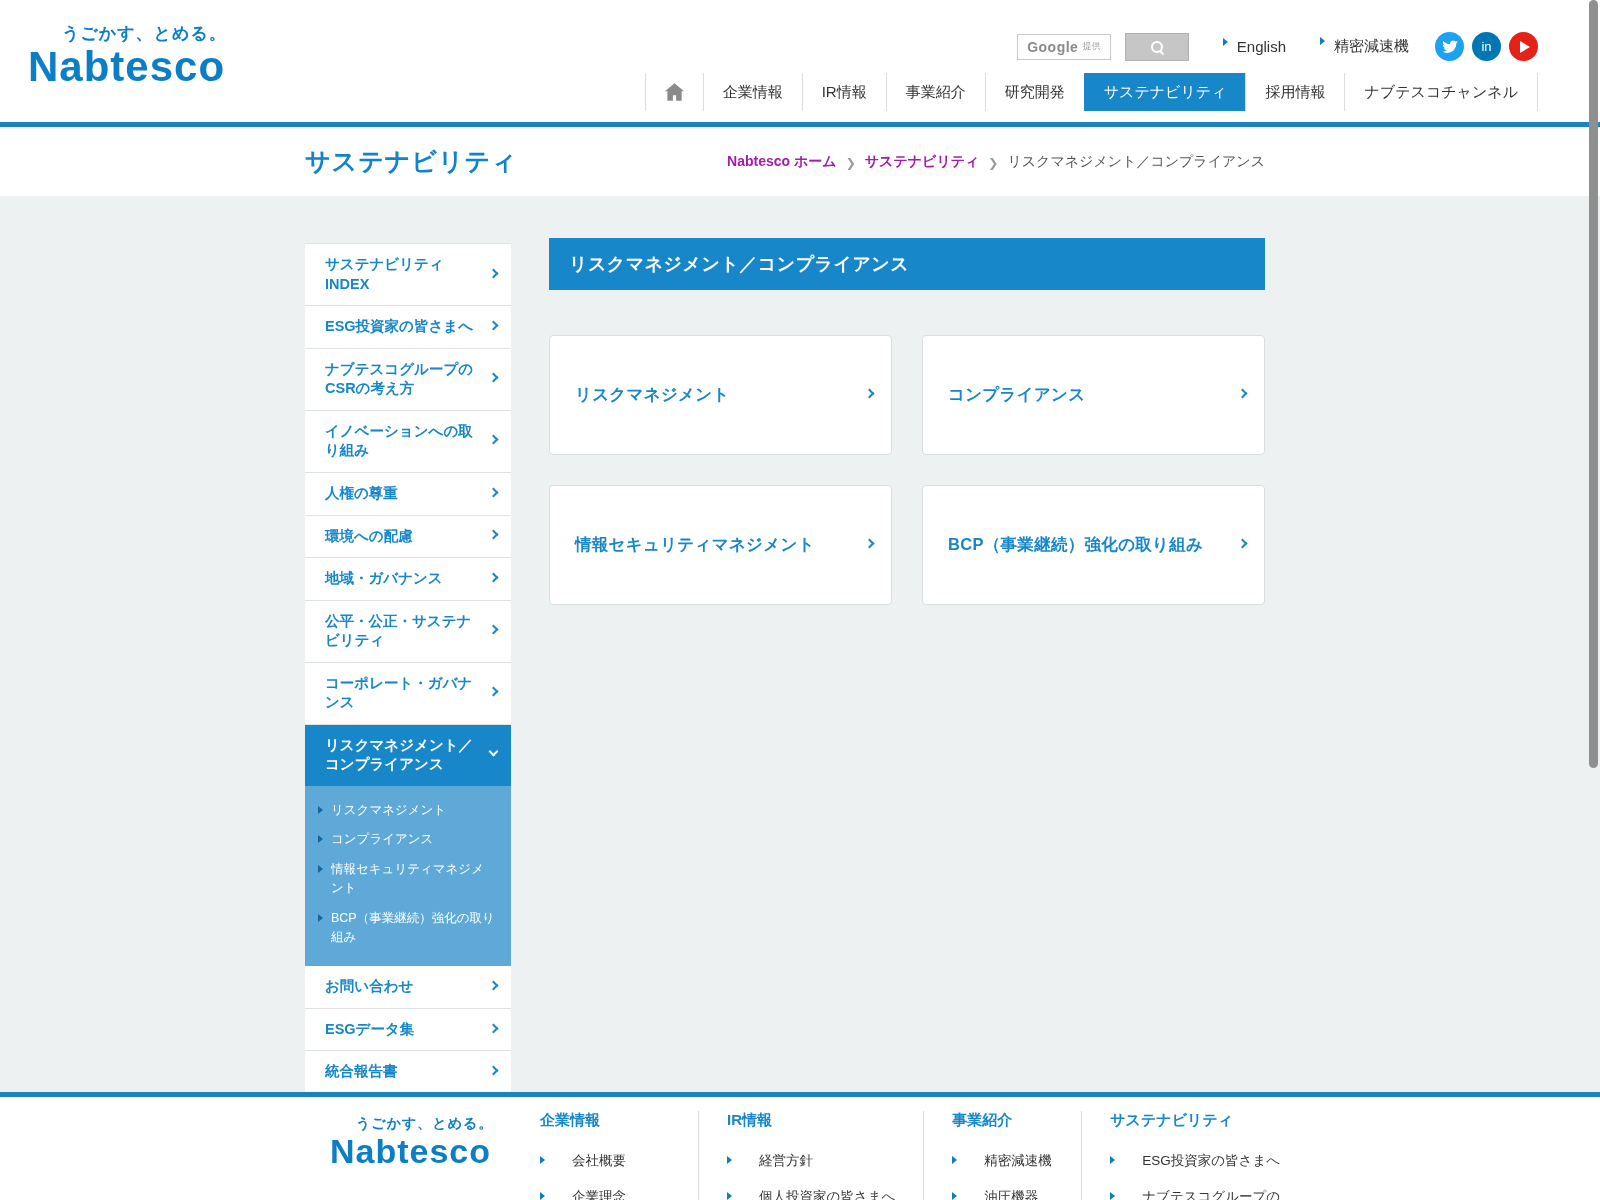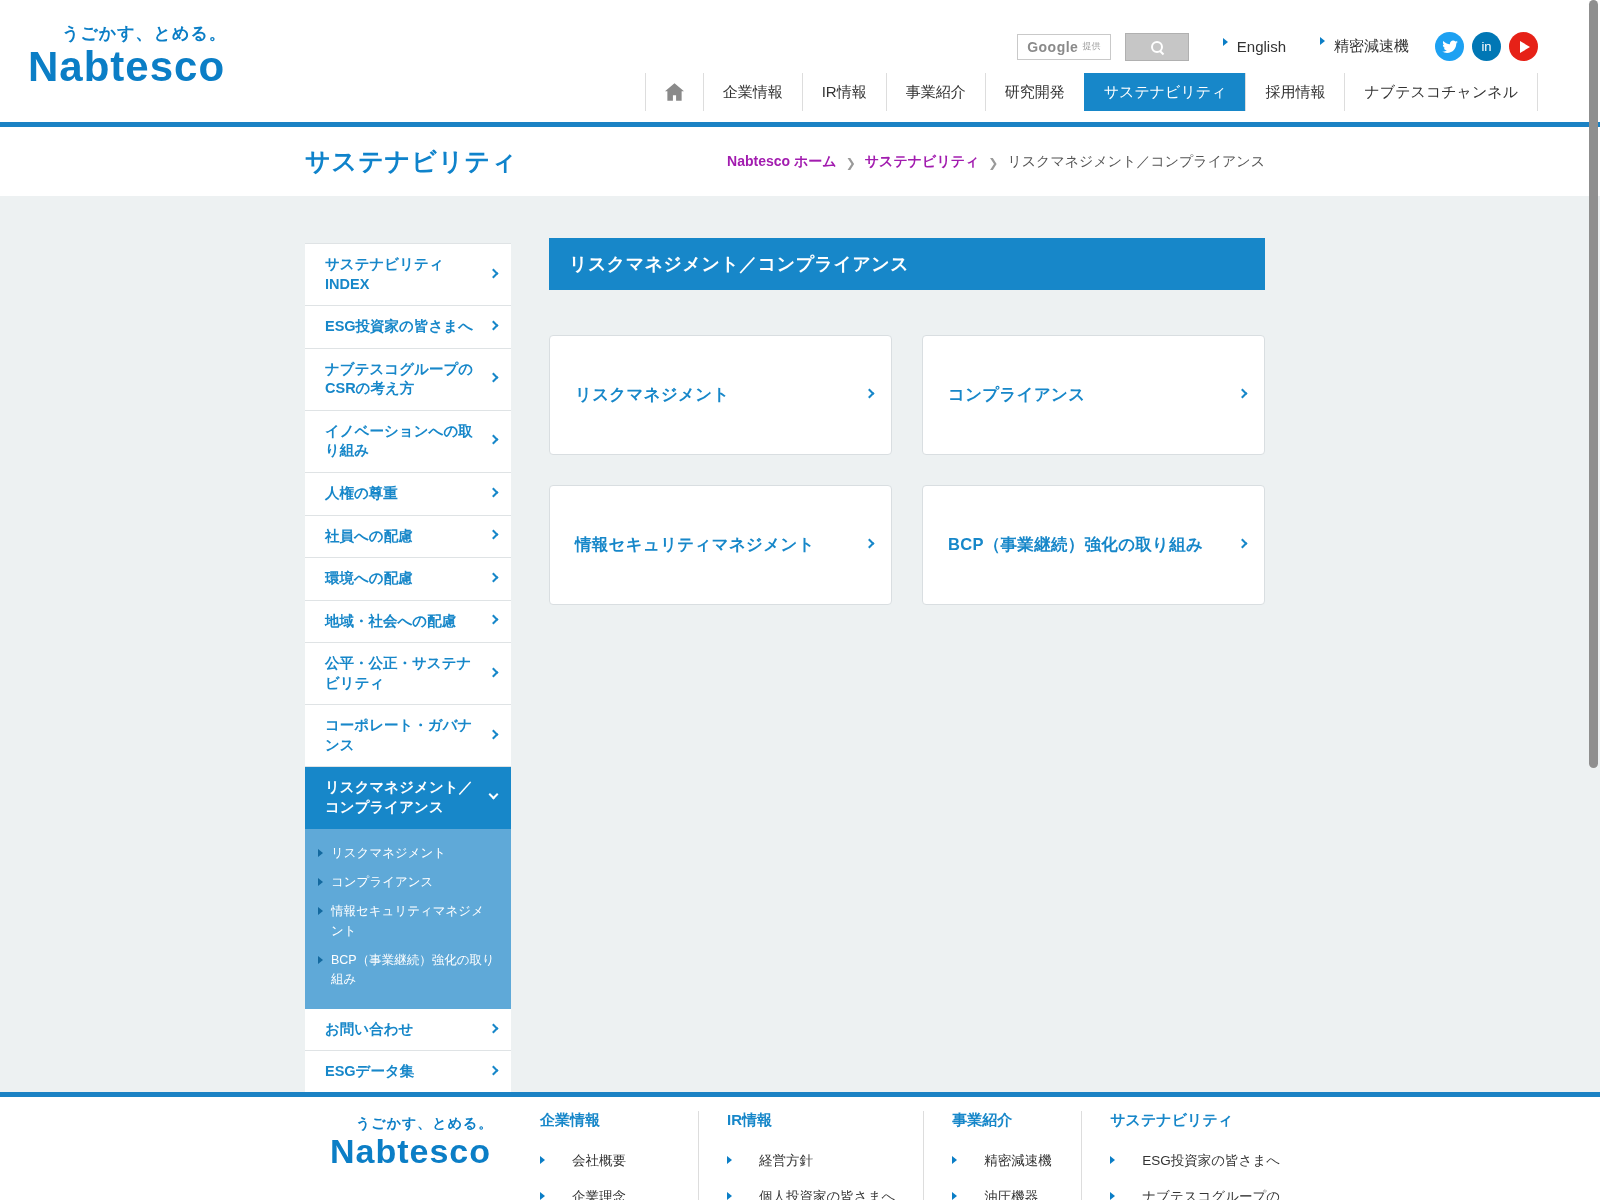--- a/index.html
+++ b/index.html
@@ -173,27 +173,24 @@
     <div class="side-item">
       <span>ナブテスコグループのCSRの考え方</span><span class="chev"></span>
     </div>
     <div class="side-item">
       <span>イノベーションへの取り組み</span><span class="chev"></span>
     </div>
     <div class="side-item">
       <span>人権の尊重</span><span class="chev"></span>
     </div>
     <div class="side-item">
-      <span>社員への配慮</span><span class="chev"></span>
-    </div>
-    <div class="side-item">
       <span>環境への配慮</span><span class="chev"></span>
     </div>
     <div class="side-item">
-      <span>地域・社会への配慮</span><span class="chev"></span>
+      <span>地域・ガバナンス</span><span class="chev"></span>
     </div>
     <div class="side-item">
       <span>公平・公正・サステナビリティ</span><span class="chev"></span>
     </div>
     <div class="side-item">
       <span>コーポレート・ガバナンス</span><span class="chev"></span>
     </div>
     <div class="side-item active">
       <span>リスクマネジメント／コンプライアンス</span><span class="chev"></span>
     </div>

